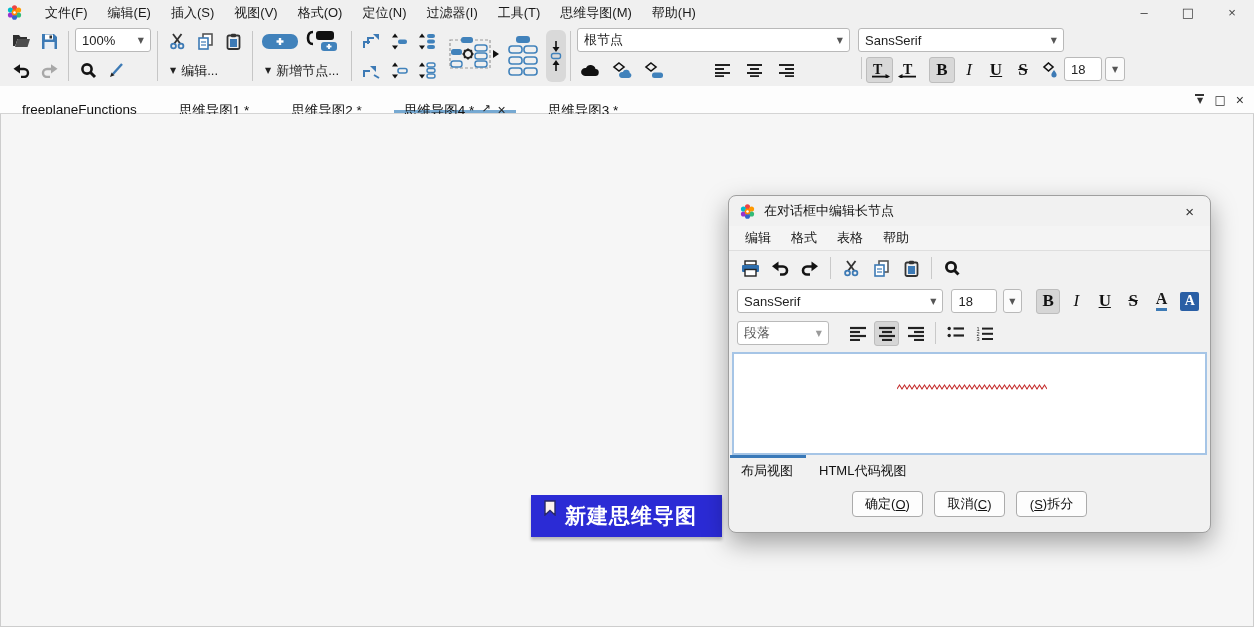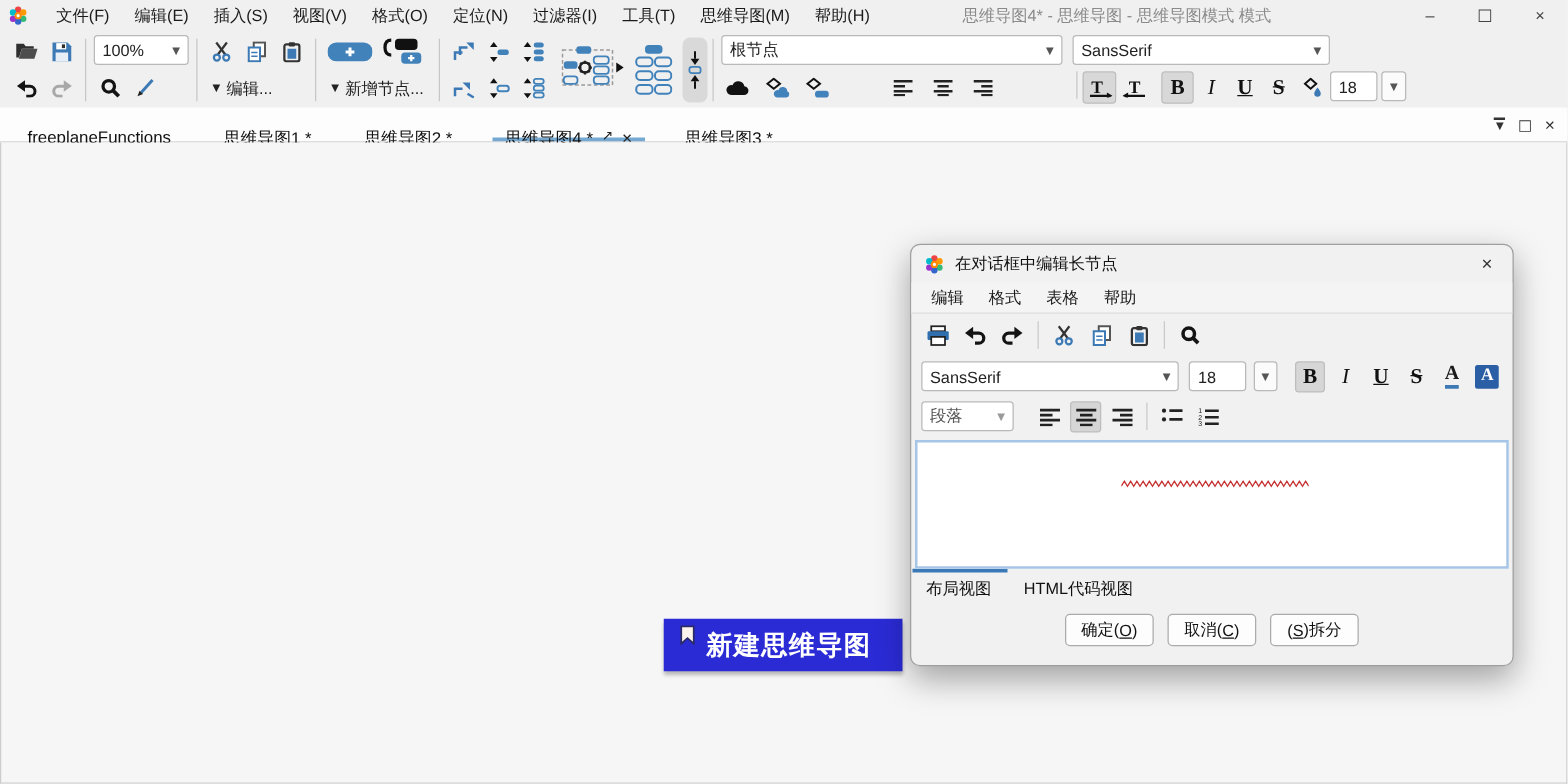--- a/index.html
+++ b/index.html
@@ -125,21 +125,20 @@
     <span class="menu-item">编辑(E)</span>
     <span class="menu-item">插入(S)</span>
     <span class="menu-item">视图(V)</span>
     <span class="menu-item">格式(O)</span>
     <span class="menu-item">定位(N)</span>
     <span class="menu-item">过滤器(I)</span>
     <span class="menu-item">工具(T)</span>
     <span class="menu-item">思维导图(M)</span>
     <span class="menu-item">帮助(H)</span>
   </div>
-  <span id="win-title">思维导图4* - 思维导图 - 思维导图模式 模式</span>
   <div id="win-controls">
     <span class="win-btn">–</span>
     <span class="win-btn glyph">□</span>
     <span class="win-btn close">×</span>
   </div>
 </div>
 
 <div id="toolbar">
 
   <div class="tb-group">
@@ -612,21 +611,21 @@
           <span class="fmt-letter fmt-s">S</span>
         </span>
       <span class="dlg-fmt-btn">
           <span class="fontcolor-a">A</span>
         </span>
       <span class="dlg-fmt-btn">
           <span class="highlight-a">A</span>
         </span>
     </div>
     <div id="dlg-pararow">
-      <div class="combo" style="width:74px; color:#555;">
+      <div class="combo" style="width:92px; color:#555;">
         <span>段落</span>
         <span class="arrow glyph" style="color:#9a9a9a;">▼</span>
       </div>
       <span style="width:8px;"></span>
       <span class="dlg-fmt-btn">
         <svg width="18" height="15" viewBox="0 0 18 15">
           <g stroke="#222" stroke-width="2.2">
               <line x1="1" y1="2" x2="17" y2="2"></line>
               <line x1="1" y1="6" x2="11" y2="6"></line>
               <line x1="1" y1="10" x2="17" y2="10"></line>

